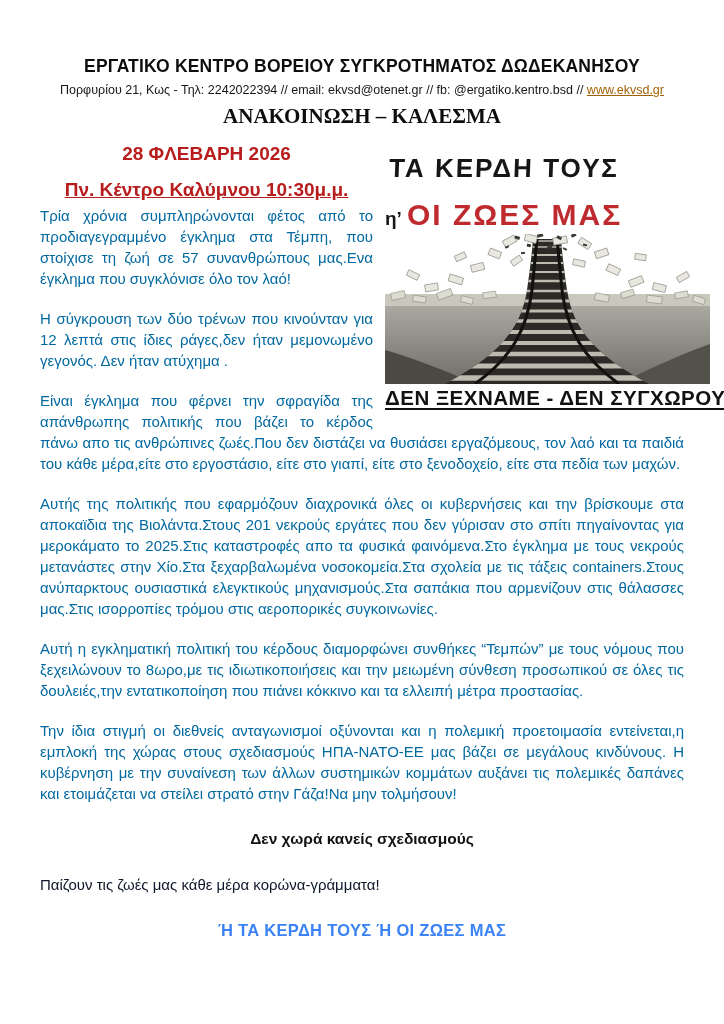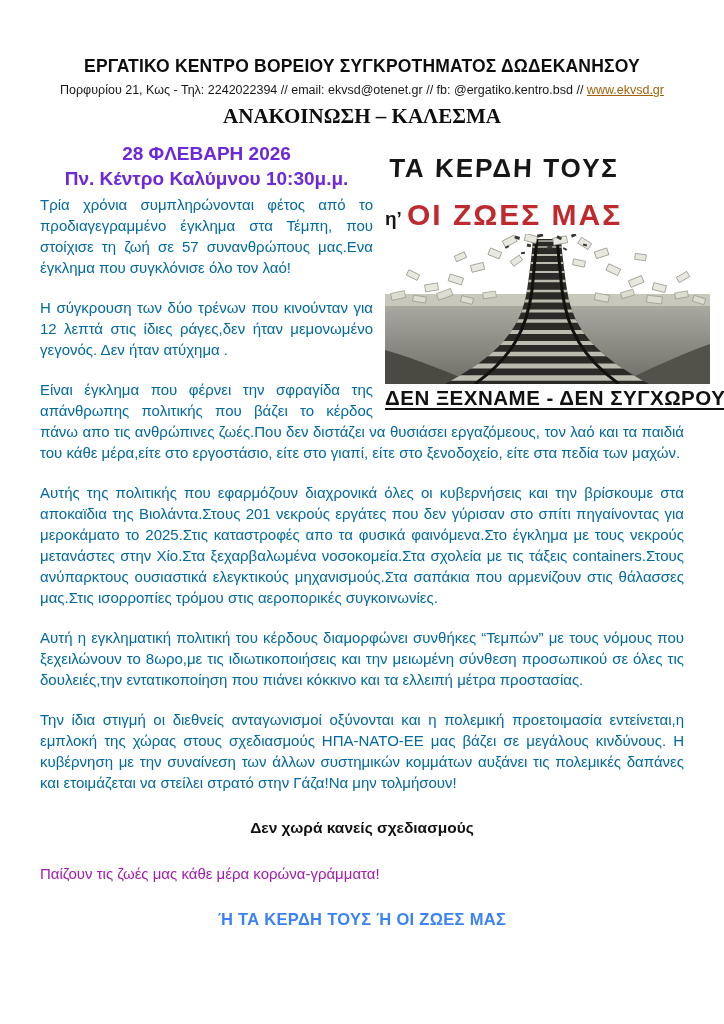--- a/index.html
+++ b/index.html
@@ -50,36 +50,36 @@
   }
   .poster-photo { display: block; width: 325px; height: 150px; margin-top: 4px; }
   .poster-slogan {
     font-weight: bold; font-size: 20.5px; color: #111;
     text-align: center; letter-spacing: 0.5px; margin-top: 2px;
     text-decoration: underline; text-decoration-thickness: 2px; text-underline-offset: 3px;
     white-space: nowrap;
   }
 
   .event-date, .event-venue {
-    text-align: center; font-weight: bold; font-size: 19px; color: #6d28d9;
-  }
-  .event-venue { margin-top: 3px; }
+    text-align: center; font-weight: bold; font-size: 19px; color: #b91c1c;
+  }
+  .event-venue { margin-top: 14px; text-decoration: underline; }
 
   p.body-par {
     font-size: 15px; line-height: 21px; text-align: justify;
     margin: 19px 0 0 0; color: #0369a1;
   }
   p.body-par.first { margin-top: 4px; }
 
   
   .closing-bold-1 {
     text-align: center; font-weight: bold; font-size: 15.5px;
     color: #111; margin-top: 26px;
   }
-  .closing-plain { font-size: 15px; color: #a21caf; margin-top: 28px; }
+  .closing-plain { font-size: 15px; color: #0f172a; margin-top: 28px; }
   .closing-bold-2 {
     text-align: center; font-weight: bold; font-size: 16.5px;
     color: #3b82f6; margin-top: 28px; letter-spacing: 0.3px;
   }
 </style>
 </head>
 <body>
 
 <div class="page">
 

